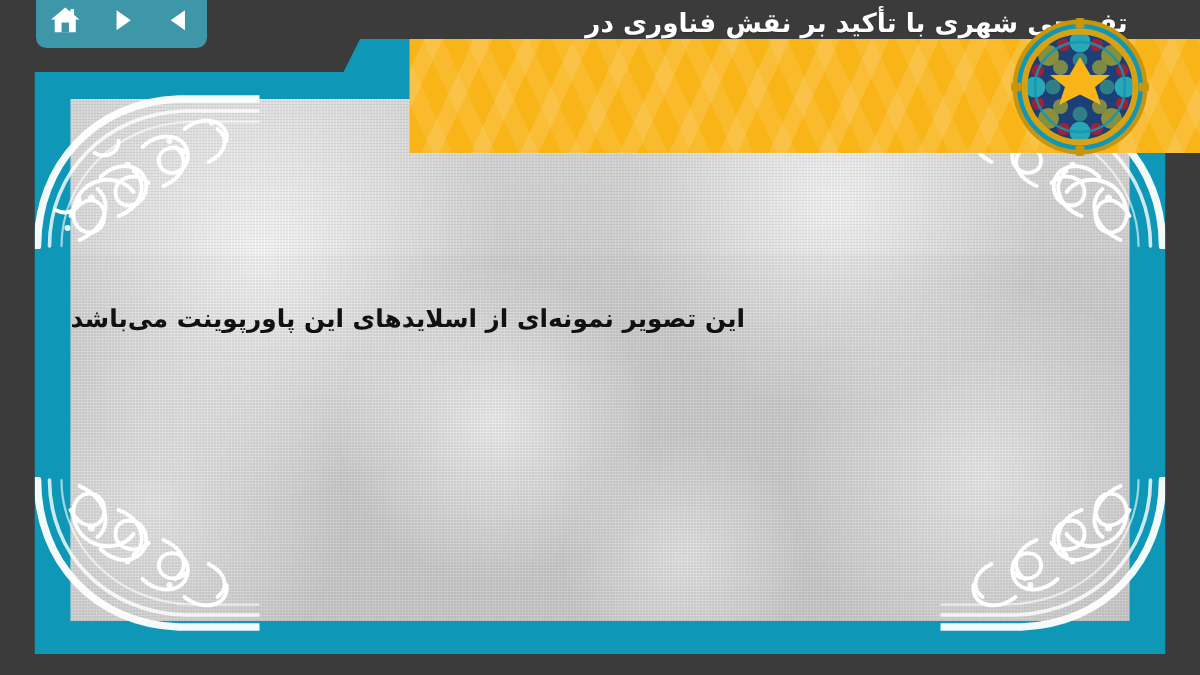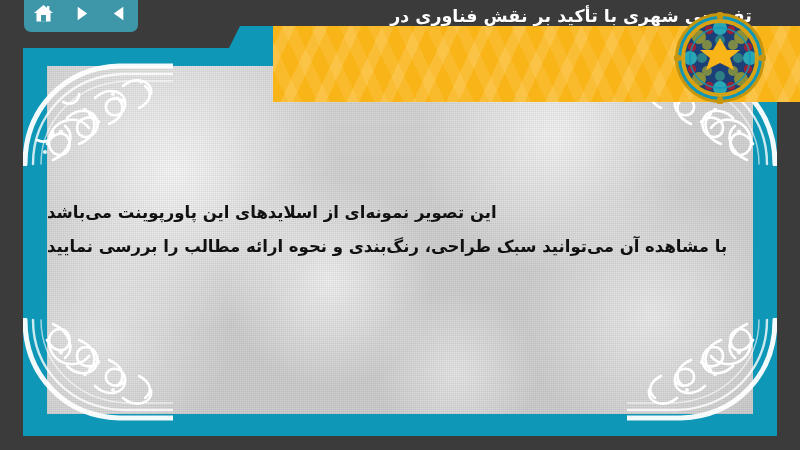--- a/index.html
+++ b/index.html
@@ -224,21 +224,20 @@
 <body>
 
 <div id="stage">
 
   <div class="slide-frame">
 
     <div class="slide-inner">
 
       <div class="body-text">
         <span class="body-line">این تصویر نمونه‌ای از اسلایدهای این پاورپوینت می‌باشد</span>
-        <span class="body-line">با مشاهده آن می‌توانید سبک طراحی، رنگ‌بندی و نحوه ارائه مطالب را بررسی نمایید</span>
       </div>
 
     </div>
 
     <div class="corner tl">
       <svg viewBox="0 0 150 118" width="150" height="118" aria-hidden="true">
         <g fill="none" stroke="#ffffff" stroke-width="2.6" stroke-linecap="round">
           <path d="M2 116 C 2 62, 40 20, 96 18 L 150 18" stroke-width="5" opacity="0.95"></path>
           <path d="M10 116 C 10 68, 46 28, 100 26 L 150 26" stroke-width="2.4" opacity="0.8"></path>
           <path d="M18 116 C 18 74, 52 35, 104 33 L 150 33" stroke-width="1.5" opacity="0.6"></path>

